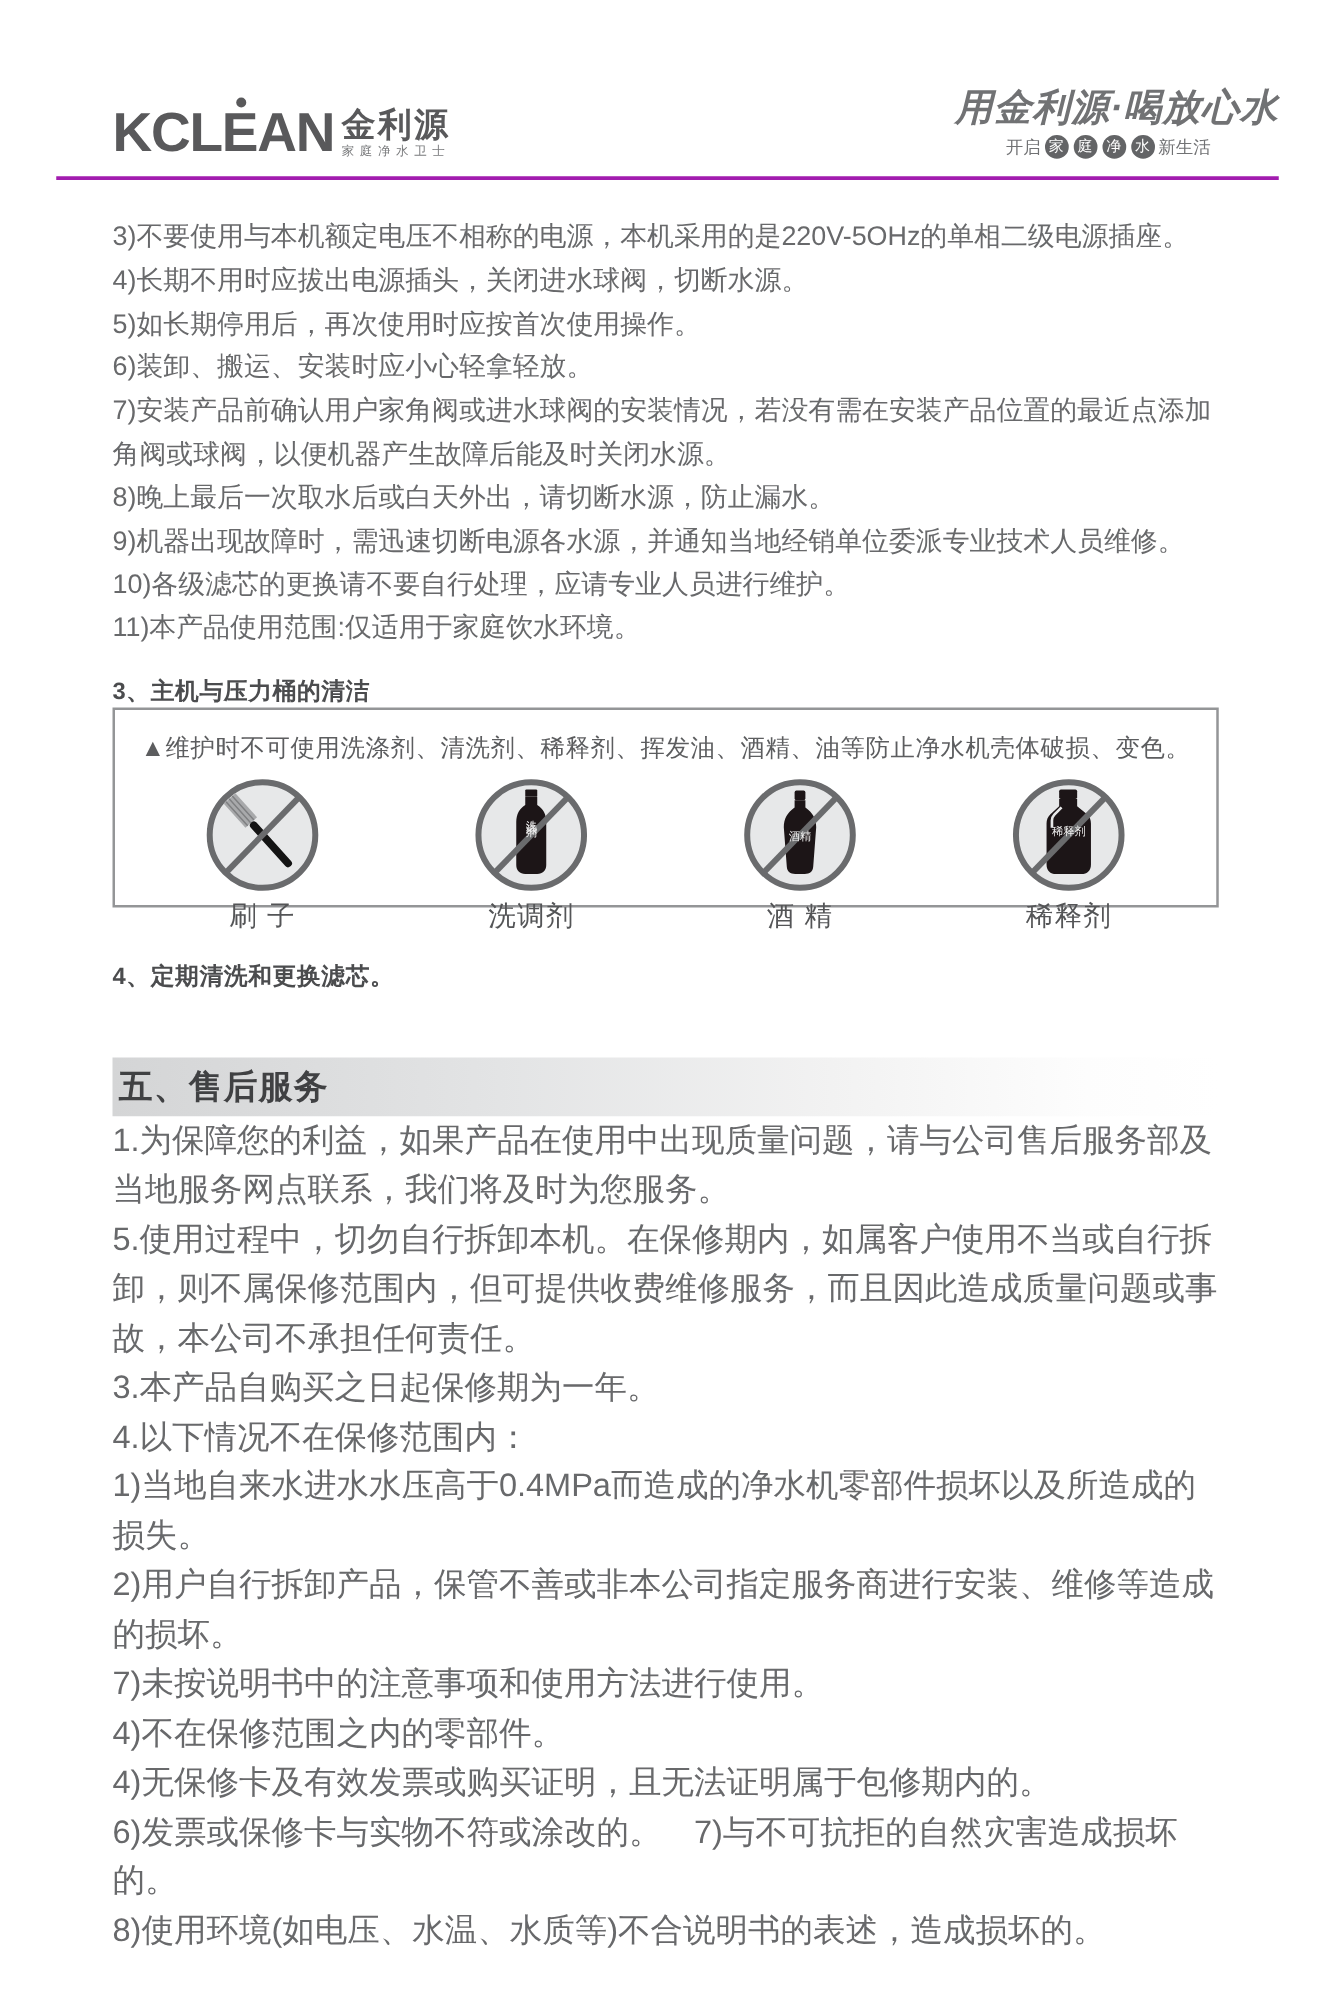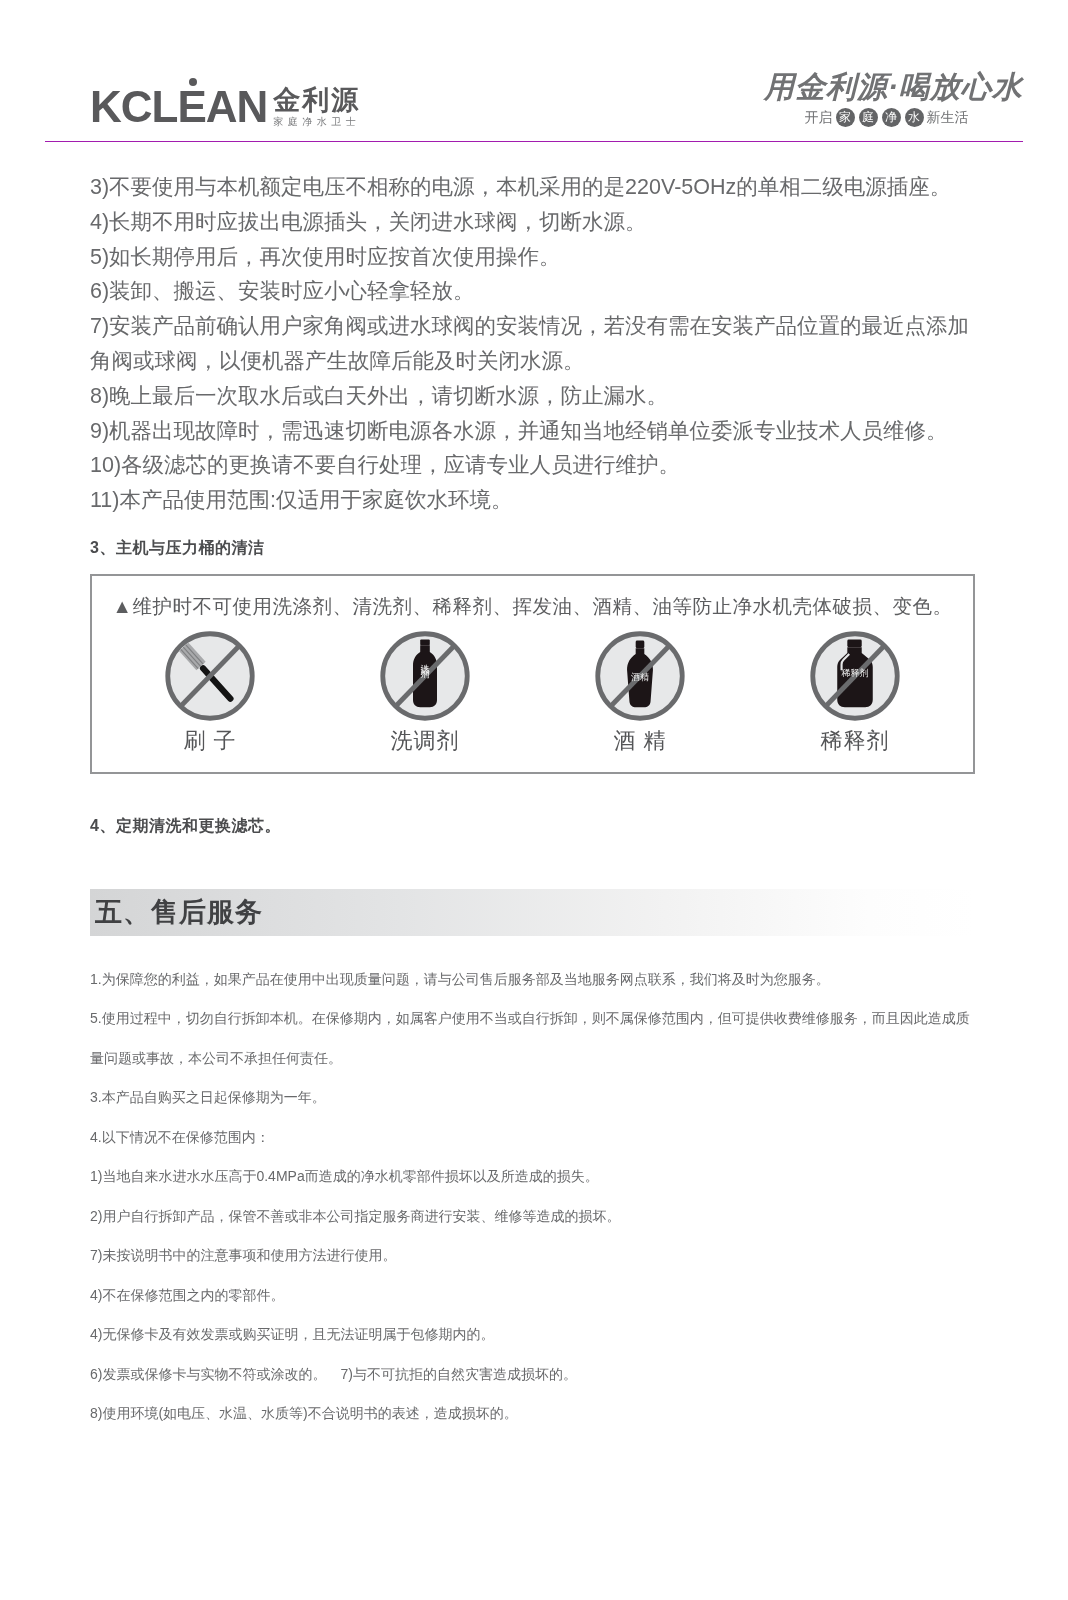--- a/index.html
+++ b/index.html
@@ -8,21 +8,21 @@
     width:1068px; height:1600px;
     background:#ffffff;
     font-family:"Liberation Sans","DejaVu Sans",sans-serif;
     color:#68696b;
     overflow:hidden;
   }
   
   .header {
     margin:0 45px;
     padding:70px 0 14px 45px;
-    border-bottom:1px solid #a21caf;
+    border-bottom:3px solid #a21caf;
     display:flex;
     justify-content:space-between;
     align-items:flex-end;
   }
   .logo { display:flex; align-items:flex-end; gap:6px; }
   .logo-latin {
     position:relative;
     font-size:44px; font-weight:bold; color:#59595b;
     letter-spacing:-1px; line-height:40px;
   }
@@ -46,27 +46,27 @@
   .char-circle {
     display:inline-flex; width:19px; height:19px; border-radius:50%;
     background:#636466; color:#ffffff; font-size:12px;
     align-items:center; justify-content:center; margin:0 1px;
   }
   
   .content { margin:0 93px 0 90px; }
   .notes { margin-top:28px; font-size:21.5px; line-height:34.8px; }
   .notes p { margin:0; }
   .h3-heading, .h4-heading {
-    font-size:16px; font-weight:bold; color:#4b4c4e;
+    font-size:19px; font-weight:bold; color:#4b4c4e;
     letter-spacing:0.5px;
   }
   .h3-heading { margin-top:20px; }
   
   .warn-box {
-    margin-top:15px; height:200px;
+    height:160px;
     border:2px solid #94959 7;
     border:2px solid #949597;
     box-sizing:border-box;
   }
   .warn-text {
     margin-top:17px; text-align:center;
     font-size:19.5px; color:#5c5d5f; letter-spacing:0.5px;
   }
   .icon-row {
     display:flex; justify-content:space-between;
@@ -85,21 +85,21 @@
   .bottle-label.h2 { top:42%; }
   .h4-heading { margin-top:42px; }
   
   .sec5-bar {
     margin-top:52px; height:47px;
     background:linear-gradient(90deg,#d4d5d6 0%,#e3e4e5 35%,#f2f2f2 65%,#fdfdfd 88%,#ffffff 100%);
     display:flex; align-items:center;
     padding-left:5px; box-sizing:border-box;
   }
   .sec5-title { font-size:27px; font-weight:bold; color:#404143; letter-spacing:1px; }
-  .sec5-body { margin-top:24px; font-size:14px; line-height:39.5px; }
+  .sec5-body { font-size:26px; line-height:39.5px; }
   .sec5-body p { margin:0; }
 </style>
 </head>
 <body>
 
 <div class="page">
 
   <div class="header">
     <div class="logo">
       <span class="logo-latin">KCLEAN</span>

